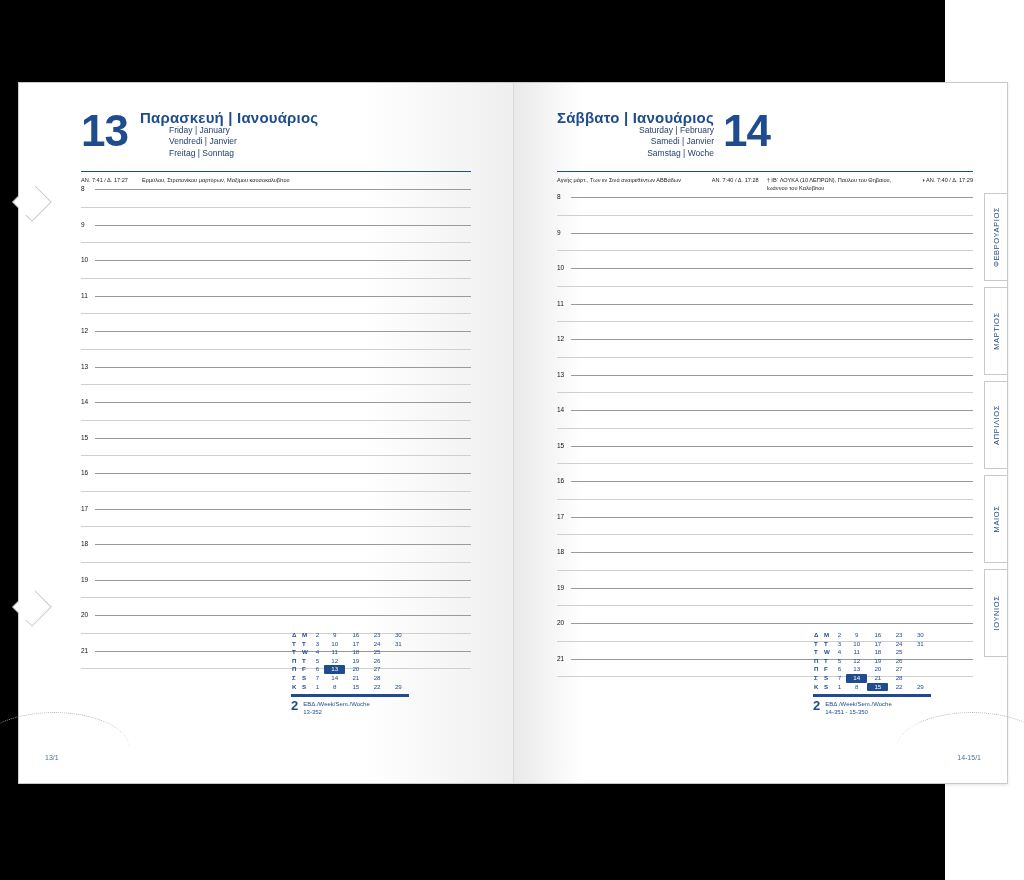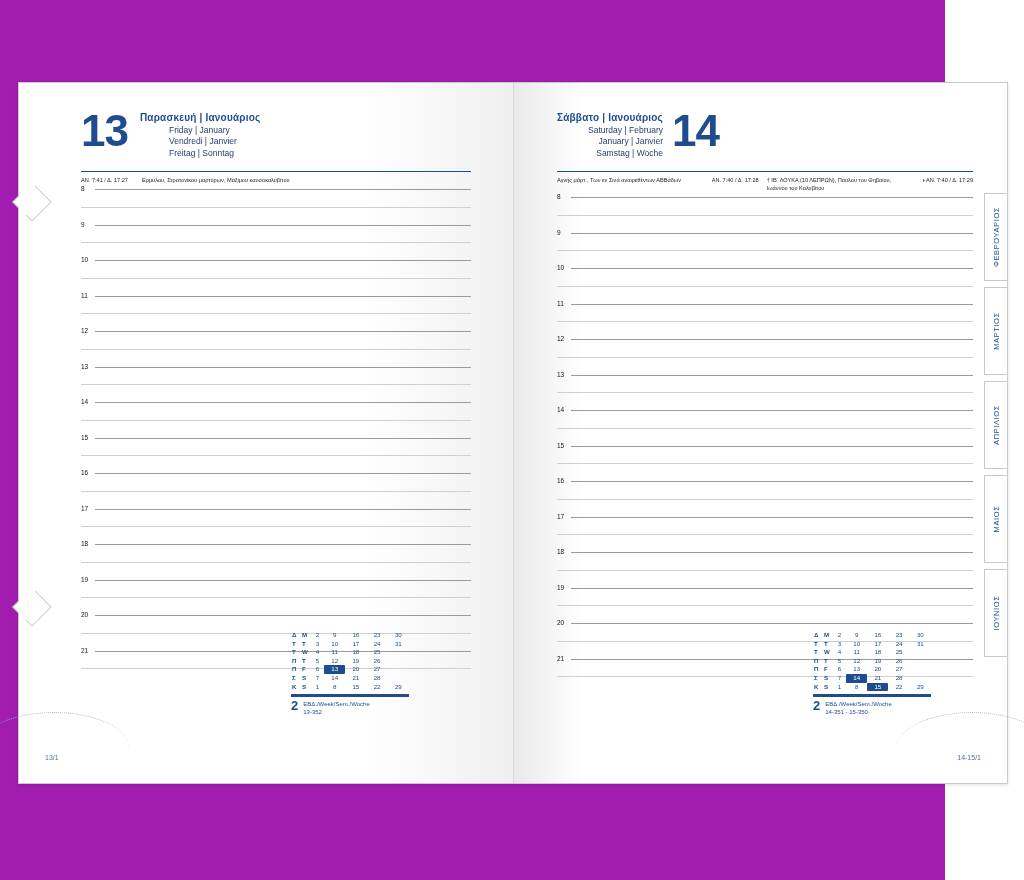--- a/index.html
+++ b/index.html
@@ -1,17 +1,17 @@
 <!DOCTYPE html>
 <html><head>
 <meta charset="utf-8">
 <style>
   html,body{margin:0;padding:0;background:#ffffff;}
   body{width:1024px;height:880px;font-family:"Liberation Sans",sans-serif;color:#1a3a6b;overflow:hidden;}
-  .page{position:relative;width:945px;height:880px;background:#a21caf;}
+  .page{position:relative;width:945px;height:880px;background:#000000;}
 
   
   .spread{
     position:absolute;left:18px;top:82px;width:988px;height:700px;
     background:#ffffff;border:1px solid #c9c9c9;
     box-shadow:0 1px 3px rgba(0,0,0,.12);
   }
   
   .shade-left{
     position:absolute;left:0;top:0;width:494px;height:100%;
@@ -52,21 +52,21 @@
   .left .inner{left:62px;width:390px;}
   .right .inner{left:44px;width:416px;}
 
   
   .hdr{position:relative;height:58px;}
   .bignum{
     font-size:44px;line-height:44px;font-weight:700;color:#1f4c8f;letter-spacing:-1px;
   }
   .bignum.gray{color:#9fb3d2;}
   .names{font-size:8.5px;line-height:11.5px;color:#1f4c8f;}
-  .names .grk{font-weight:700;font-size:10px;letter-spacing:.2px;margin-bottom:1px;}
+  .names .grk{font-weight:700;font-size:15px;letter-spacing:.2px;margin-bottom:1px;}
   .names .lat{color:#27406b;padding-left:29px;}
 
   .hdr-left{display:flex;align-items:flex-start;gap:12px;}
   .hdr-left .names{padding-top:3px;}
 
   
   .two{display:flex;justify-content:space-between;}
   .dayblk{display:flex;align-items:flex-start;gap:9px;}
   .dayblk .names{text-align:right;padding-top:3px;}
 
@@ -324,21 +324,21 @@
 
     <div class="dpage right">
       <div class="arc r"></div>
       <div class="inner">
 
         <div class="hdr two">
           <div class="dayblk">
             <div class="names">
               <div class="grk">Σάββατο  |  Ιανουάριος</div>
               <div class="lat">Saturday | February</div>
-              <div class="lat">January | Janvier</div>
+              <div class="lat">Samedi | Janvier</div>
               <div class="lat">Samstag | Woche</div>
             </div>
             <div class="bignum">14</div>
           </div>
         </div>
 
         <div class="rule"></div>
 
         <div class="meta-right">
           <div class="col">

